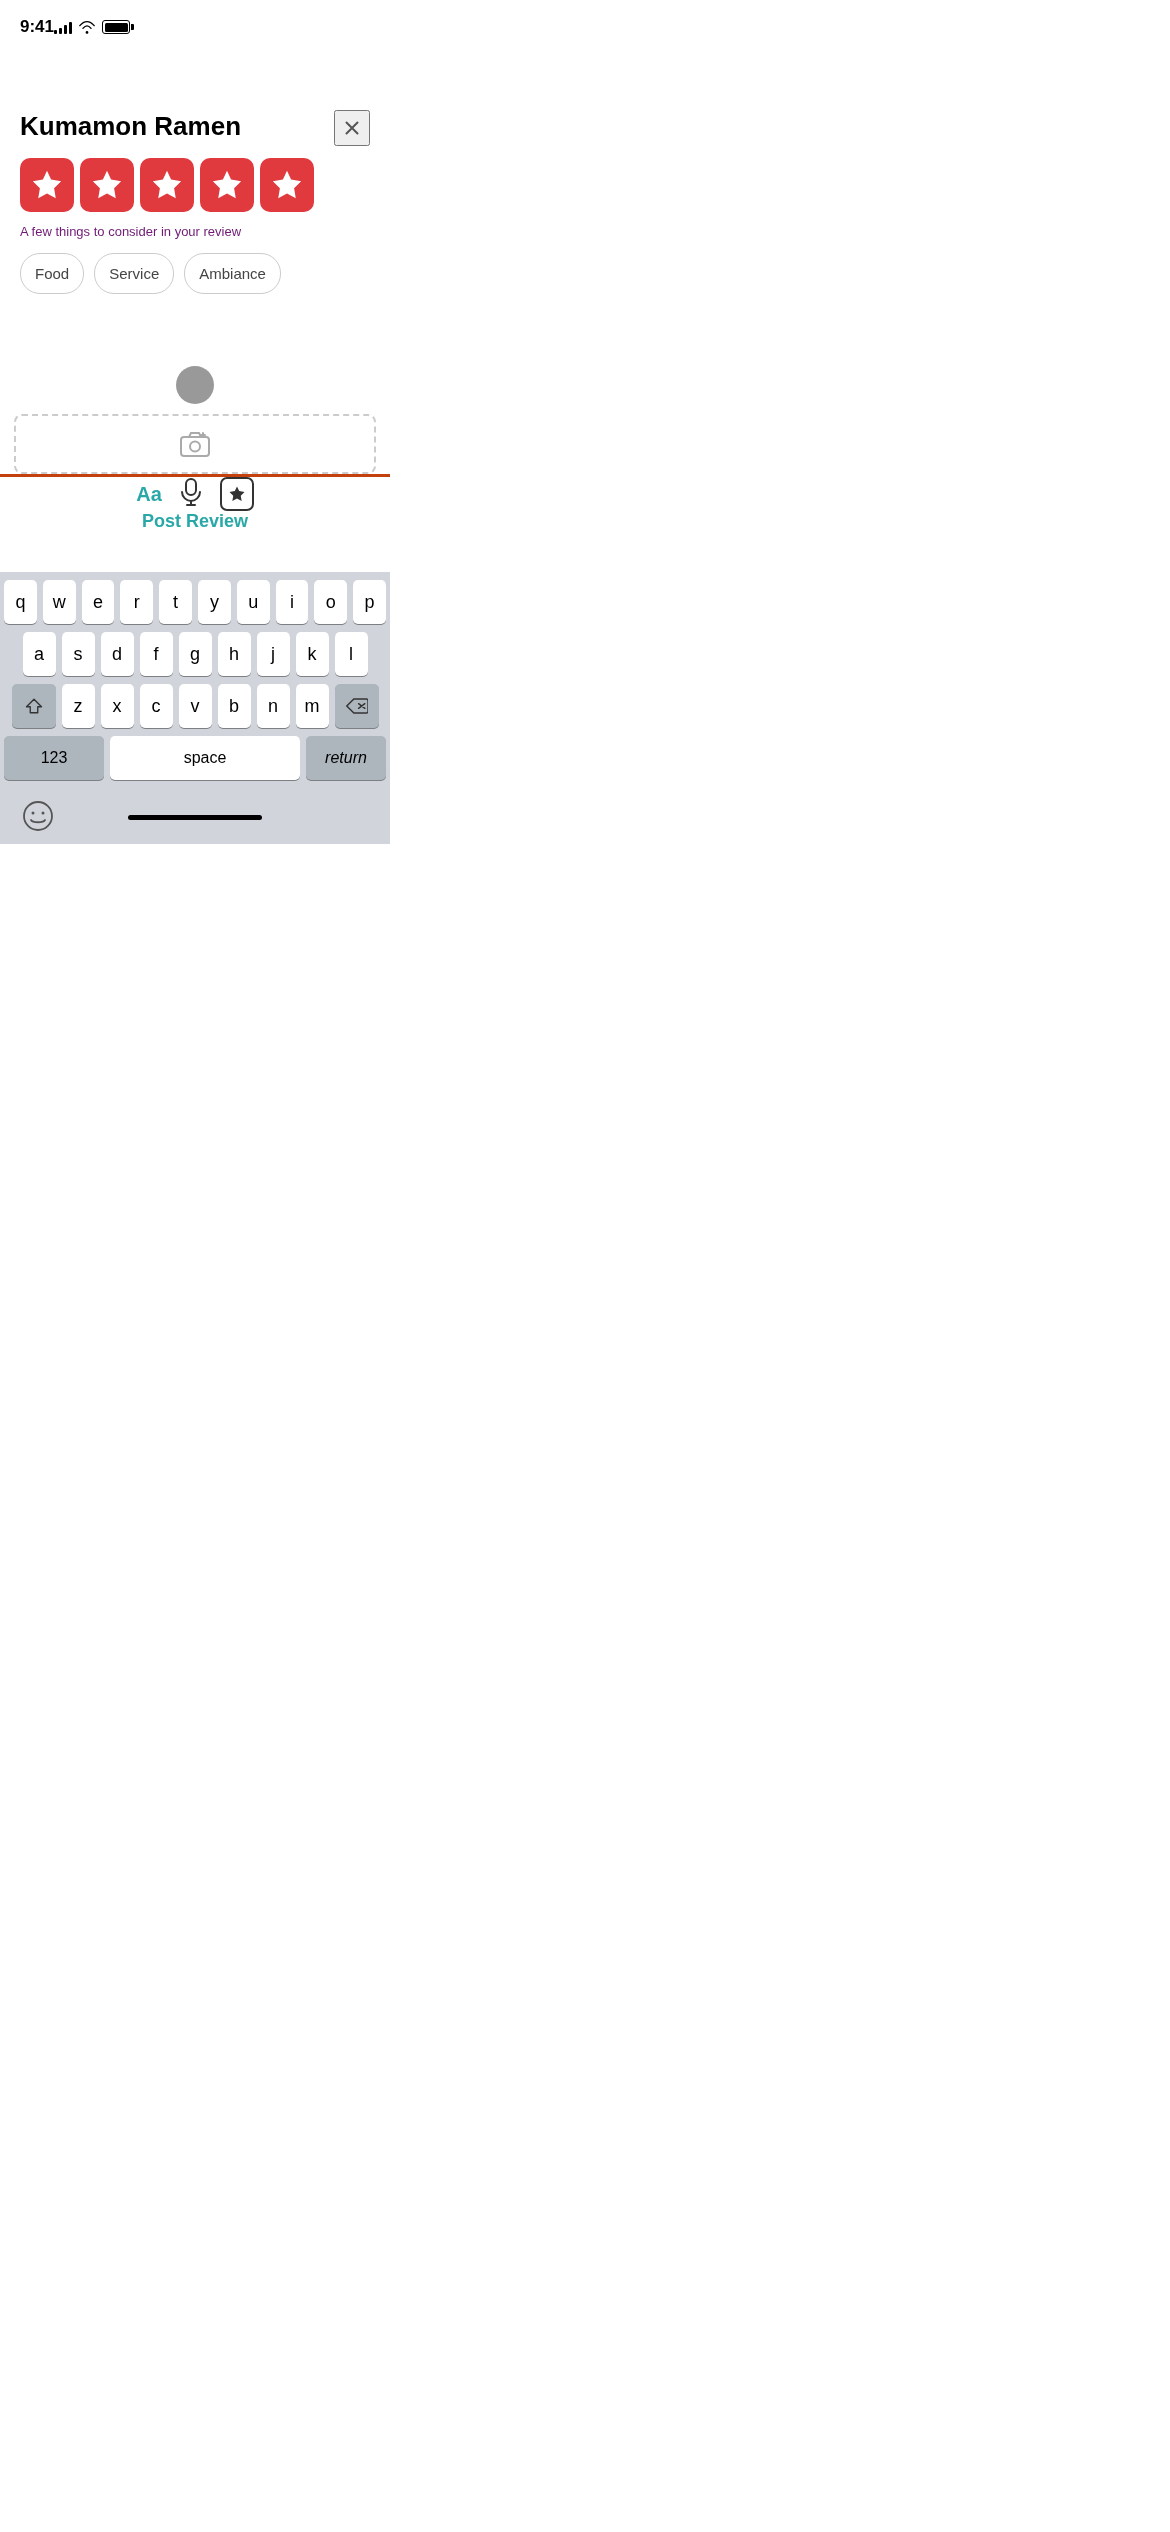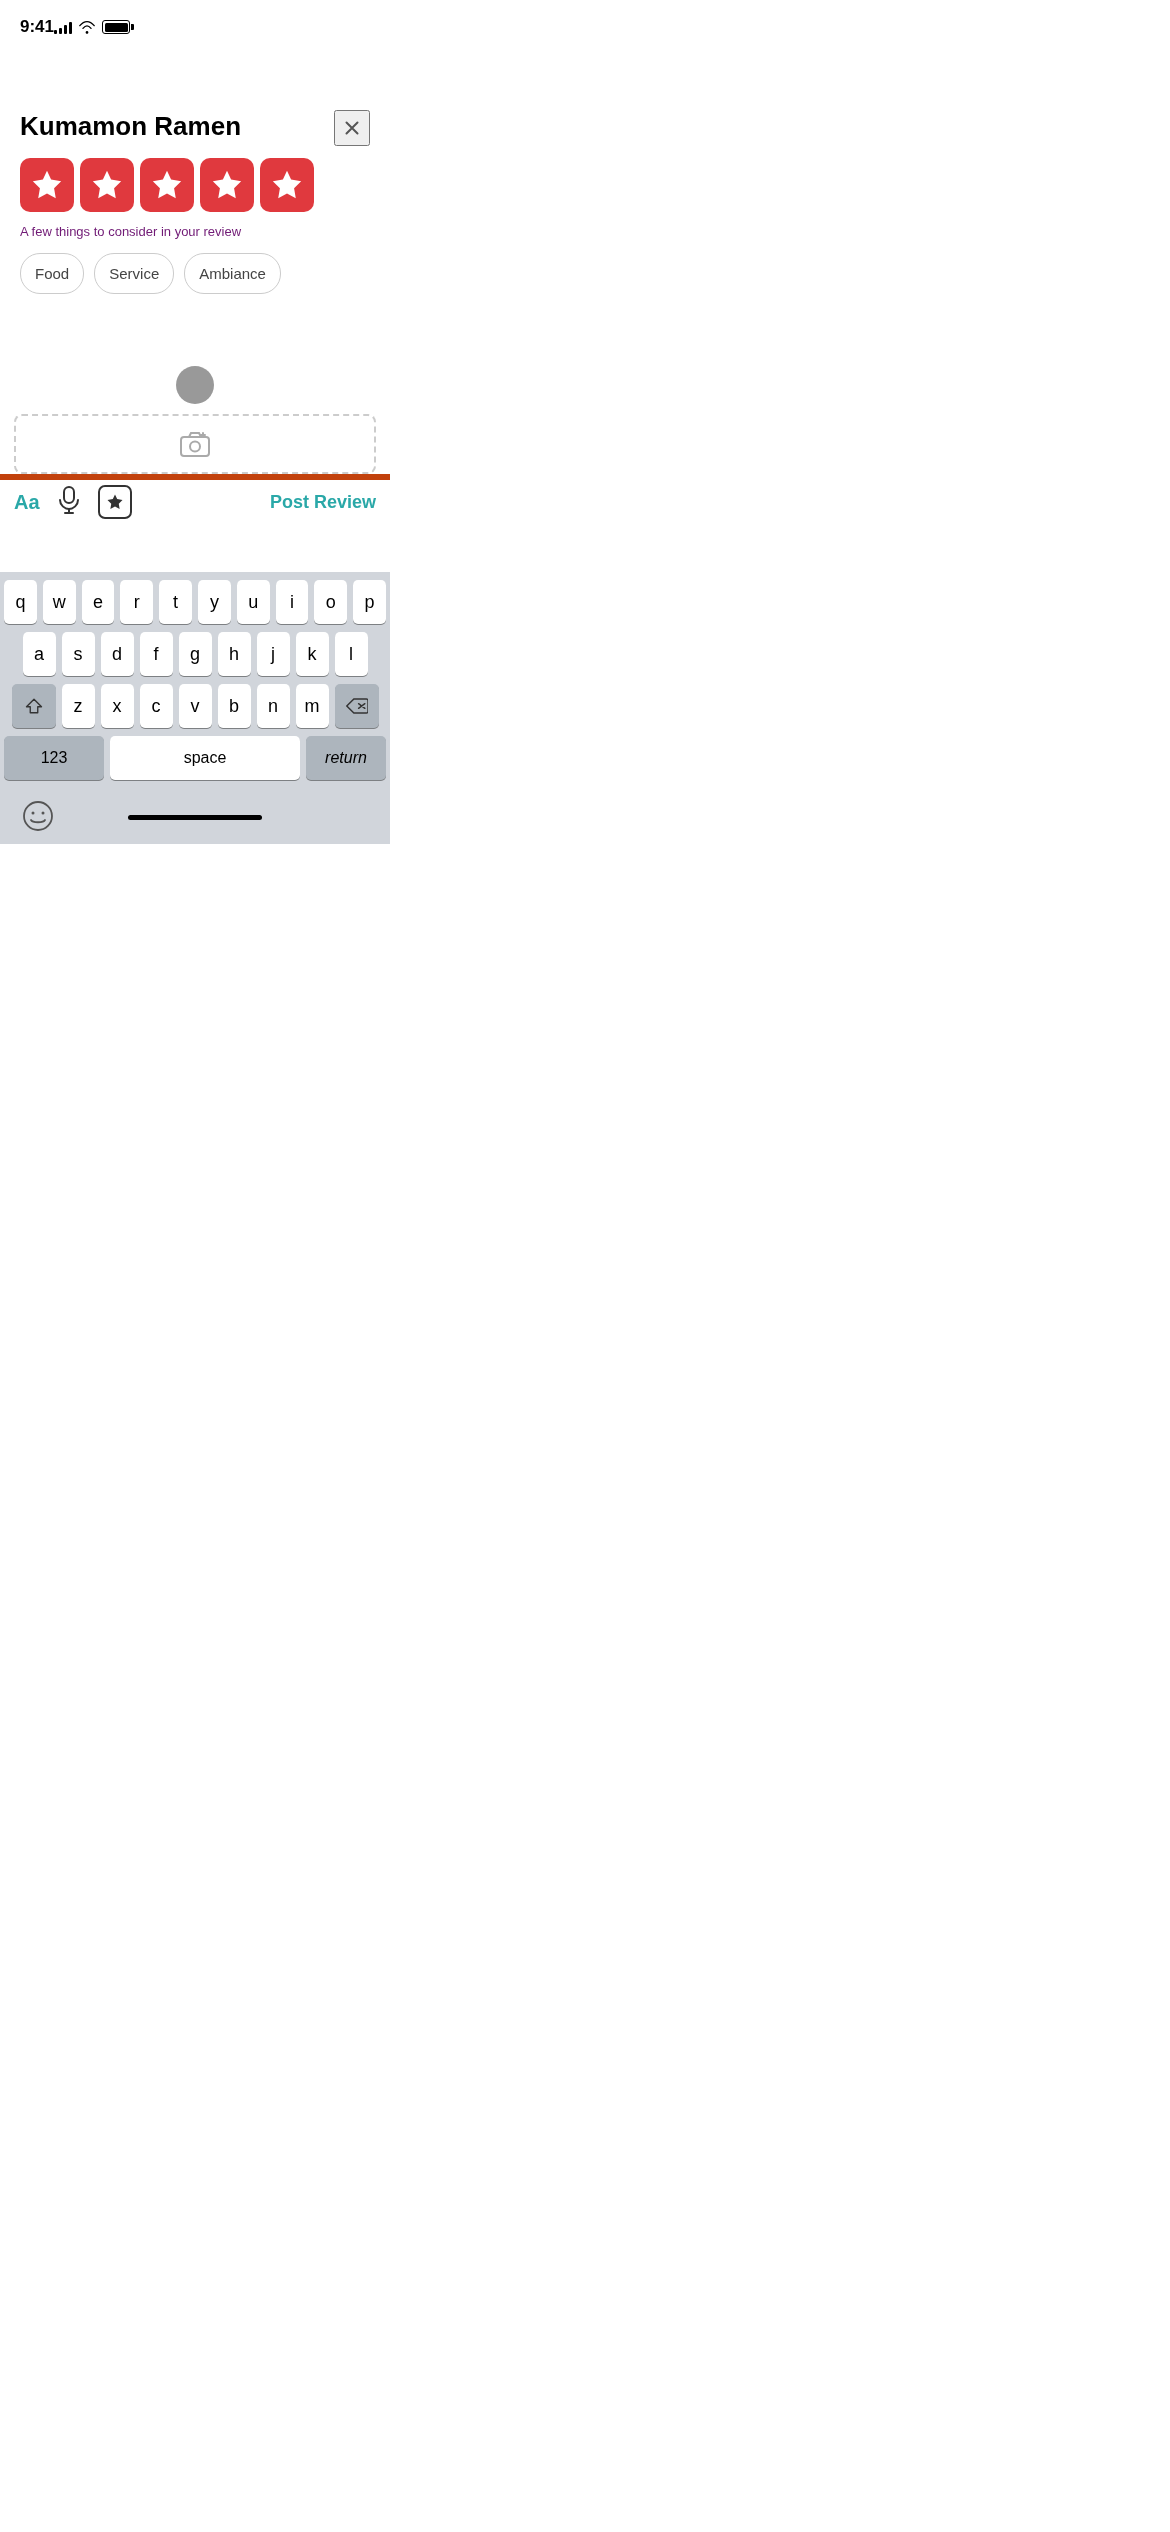--- a/index.html
+++ b/index.html
@@ -215,21 +215,22 @@
     .keyboard-toolbar {
       position: absolute;
       bottom: 320px;
       left: 0;
       right: 0;
       height: 50px;
       display: flex;
       align-items: center;
       padding: 0 14px;
       background: #ffffff;
-      border-top: 6px solid #c2410c;
+      border-top: 3px solid #c2410c;
+      flex-direction: column;
     }
 
     .toolbar-left {
       display: flex;
       align-items: center;
       gap: 18px;
       flex: 1;
     }
 
     .toolbar-aa {

